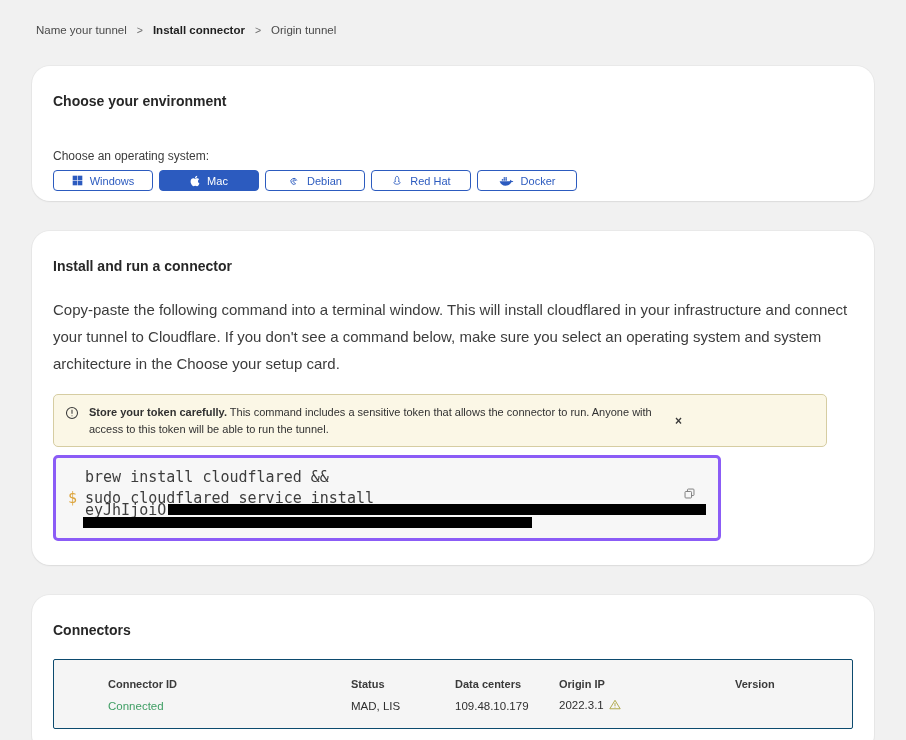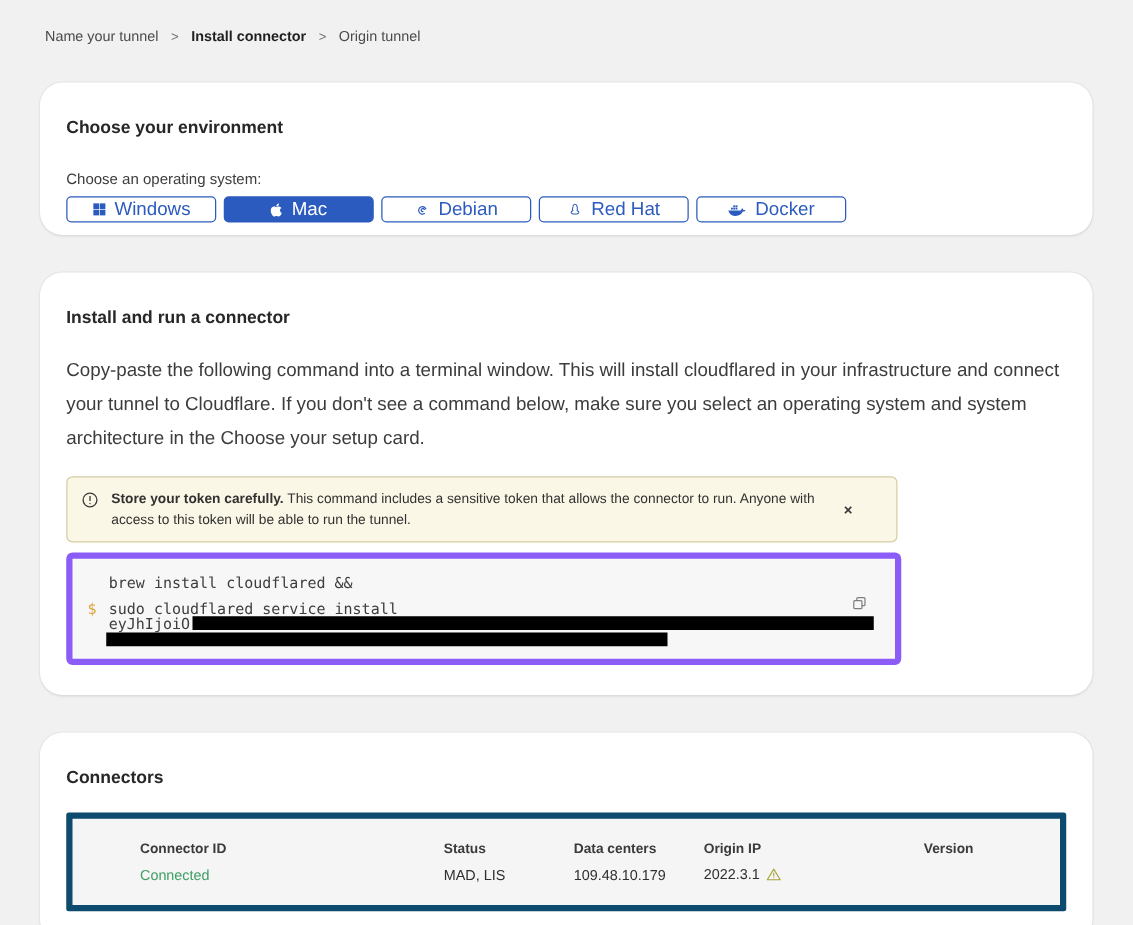--- a/index.html
+++ b/index.html
@@ -27,75 +27,75 @@
     background: #fff;
     border-radius: 18px;
     box-shadow: 0 1px 2px rgba(0,0,0,.06), 0 0 0 1px rgba(0,0,0,.03);
     margin-top: 30px;
     padding: 27px 21px 24px;
   }
   .card-title { margin: 0; font-size: 14px; font-weight: bold; color: #272727; }
 
   
   .card-env { padding-bottom: 10px; }
-  .os-label { margin-top: 27px; font-size: 12px; color: #3c3c3c; }
+  .os-label { margin-top: 40px; font-size: 12px; color: #3c3c3c; }
   .os-row { display: flex; gap: 6px; margin-top: 7px; }
   .os-btn {
     display: flex; align-items: center; justify-content: center; gap: 7px;
-    width: 120px; height: 21px;
+    width: 100px; height: 21px;
     background: #fff; color: #2c5bbf;
     border: 1px solid #2c5bbf; border-radius: 4px;
-    font-family: "Liberation Sans", sans-serif; font-size: 15px;
+    font-family: "Liberation Sans", sans-serif; font-size: 11px;
     padding: 0; cursor: pointer; text-align: right;
   }
   .os-btn.selected { background: #2c5bbf; color: #fff; }
   .os-btn .icon { display: inline-flex; }
 
   
   .install-desc {
     margin: 22px 0 0; font-size: 15px; line-height: 1.8; color: #3c3c3c;
     max-width: 800px;
   }
   .warn-banner {
-    width: 665px; margin-top: 17px;
+    width: 774px; margin-top: 17px;
     background: #fbf7e6; border: 1px solid #d6cda2; border-radius: 5px;
     display: flex; align-items: flex-start; gap: 10px;
     padding: 9px 12px 9px 11px;
     font-size: 11px; line-height: 1.5; color: #313131;
   }
   .warn-banner .icon { margin-top: 2px; flex: 0 0 auto; }
   .warn-text { flex: 1 1 auto; max-width: 566px; }
   .warn-close {
     background: none; border: none; padding: 0 2px; margin-left: 8px; align-self: center;
     font-size: 12px; font-weight: bold; color: #3a3a3a; cursor: pointer;
     font-family: "Liberation Sans", sans-serif;
   }
   .codeblock {
     position: relative;
     width: 668px; margin-top: 8px;
-    background: #f7f7f7; border: 5px solid #8b5cf6; border-radius: 5px;
+    background: #f7f7f7; border: 3px solid #8b5cf6; border-radius: 5px;
     padding: 13px 12px 10px;
-    font-family: "DejaVu Sans Mono", monospace; font-size: 12px; color: #3d3d3d;
+    font-family: "DejaVu Sans Mono", monospace; font-size: 15px; color: #3d3d3d;
   }
   .code-line { display: flex; line-height: 12px; }
   .code-line.gap { margin-bottom: 9px; }
   .prompt { width: 17px; flex: 0 0 17px; color: #dca43c; }
   .redact { background: #000; height: 11px; display: inline-block; vertical-align: middle; }
   .redact-1 { width: 545px; margin-left: 2px; }
   .redact-2 { width: 449px; margin-left: -2px; margin-top: 1px; }
   .copy-btn {
     position: absolute; top: 29px; right: 22px;
     background: none; border: none; padding: 0; cursor: pointer;
   }
 
   
   .connector-table {
     margin-top: 21px;
     background: #f5f5f5;
-    border: 5px solid #0c4a6e; border-radius: 2px;
+    border: 1px solid #0c4a6e; border-radius: 2px;
     padding: 18px 10px 16px 54px;
     font-size: 11.5px;
   }
   .tbl-row { display: grid; grid-template-columns: 243px 104px 104px 176px auto; align-items: center; }
   .tbl-head { font-size: 11px; font-weight: bold; color: #3a3a3a; padding-bottom: 9px; }
   .tbl-cell { color: #2f2f2f; }
   .cell-status { color: #3f9e64; }
   .cell-version { display: flex; align-items: flex-start; gap: 5px; }
 
   

